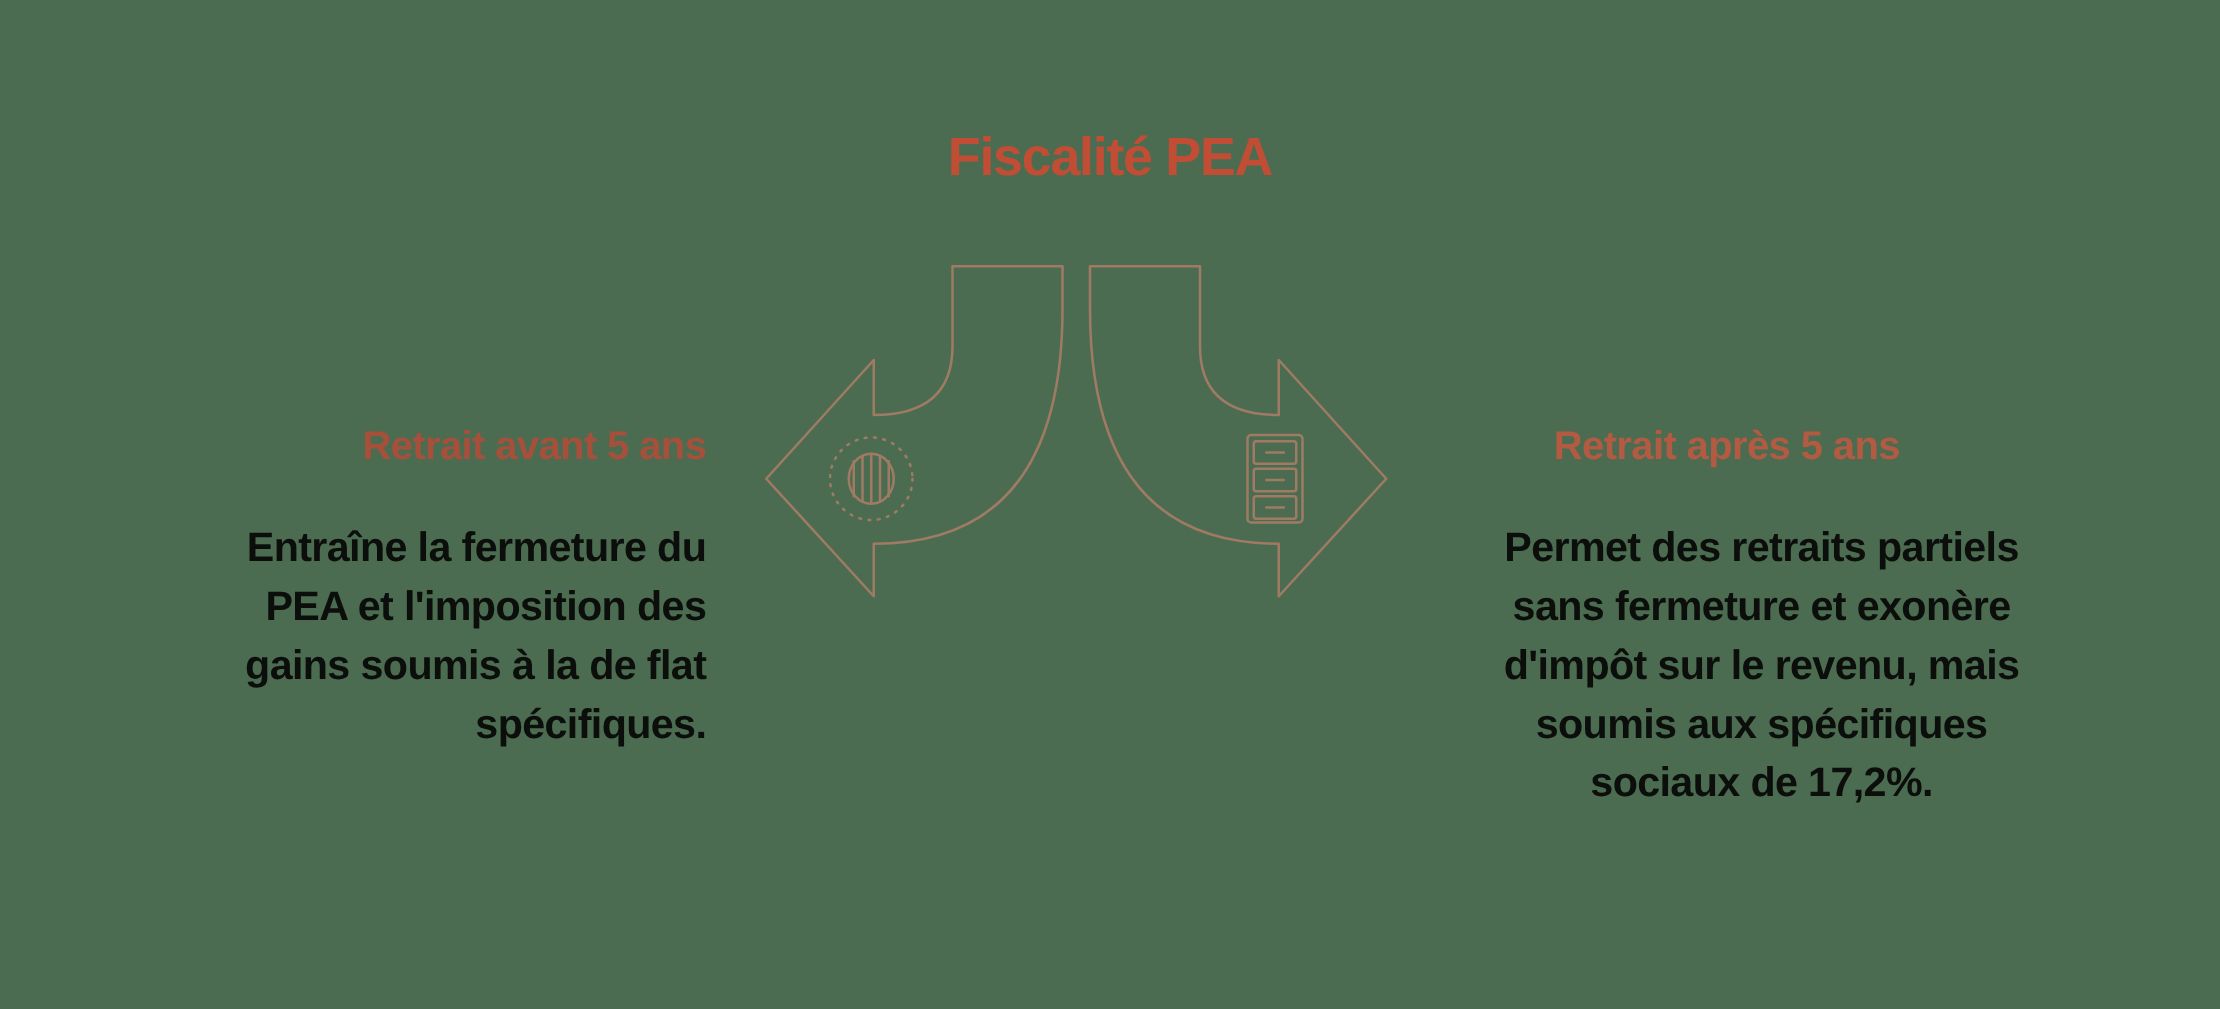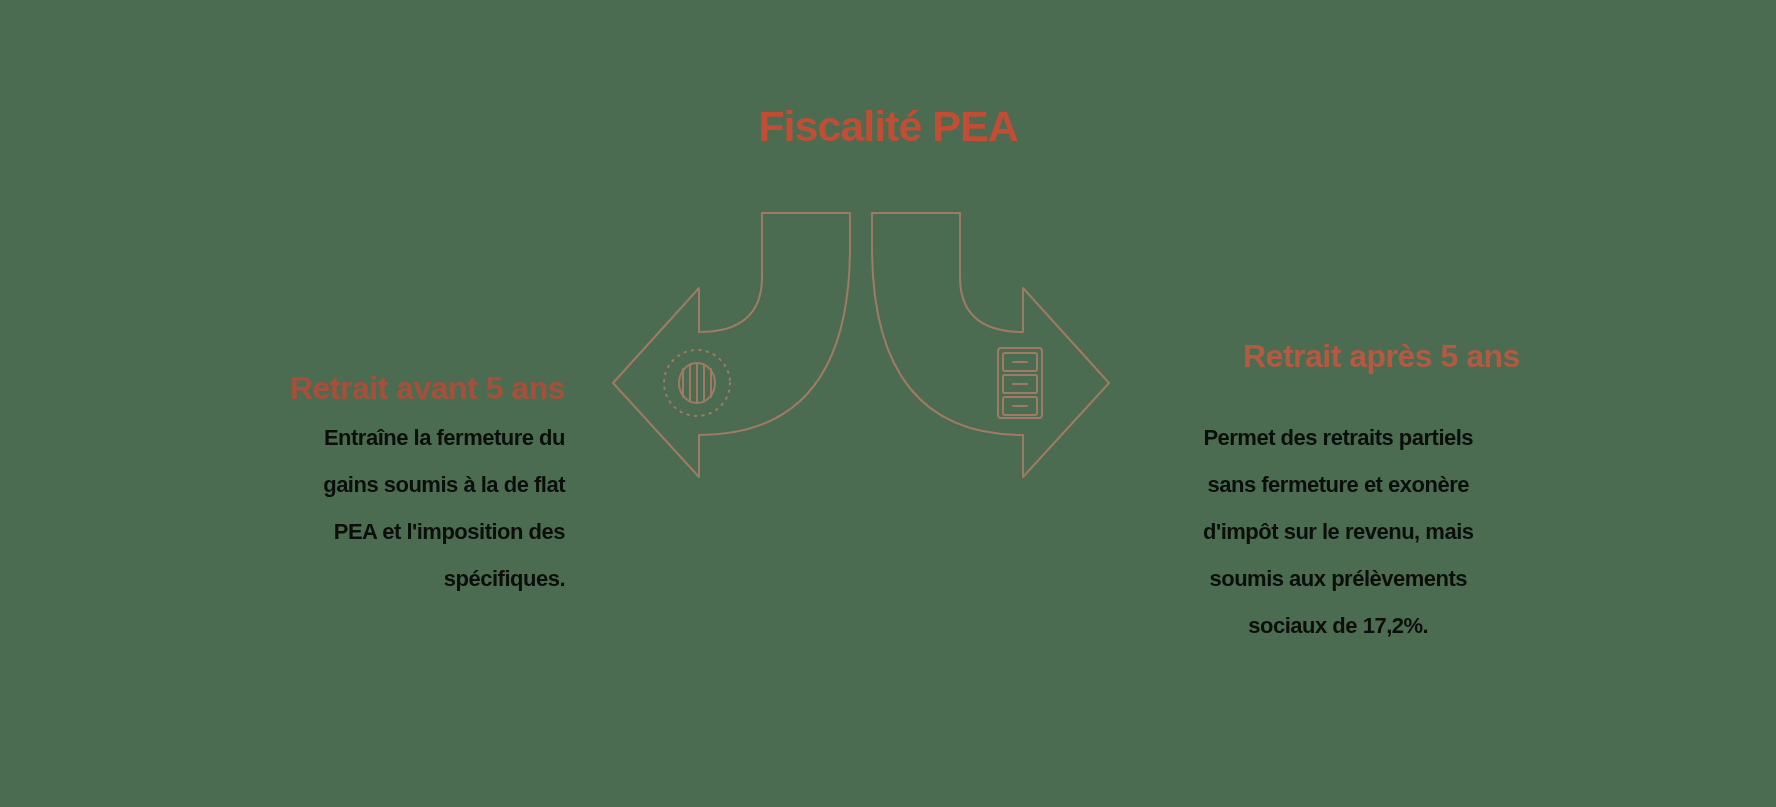--- a/index.html
+++ b/index.html
@@ -19,26 +19,26 @@
     letter-spacing: -1px;
     color: var(--title, #c14d35);
   }
   .branch-heading {
     position: absolute;
     top: 338px;
     font-size: 32px;
     letter-spacing: -0.5px;
     line-height: 36px;
   }
-  .branch-heading.left  { right: 1211px; text-align: right; color: var(--heading-left, #a6503c); white-space: nowrap; margin-top: 32px; }
+  .branch-heading.left  { right: 1211px; text-align: right; color: var(--heading-left, #a6503c); white-space: nowrap; }
   .branch-heading.right { left: 1203px;  text-align: left;  color: var(--heading-right, #b25a42); white-space: nowrap; margin-left: 40px; }
   .branch-body {
     position: absolute;
     top: 414px;
-    font-size: 22px;
+    font-size: 33px;
     letter-spacing: -0.5px;
     line-height: 47px;
     color: var(--body, #0b0e0b);
   }
   .branch-body.left  { right: 1211px; text-align: right; }
   .branch-body.right { left: 1203px;  text-align: center; }
   .branch-body div { white-space: nowrap; }
   .arrows-graphic {
     position: absolute;
     left: 550px; top: 185px;
@@ -82,25 +82,25 @@
     <rect class="sketch" x="453" y="212" width="34" height="18" rx="2"></rect>
     <line class="sketch" x1="463" y1="177" x2="477" y2="177"></line>
     <line class="sketch" x1="463" y1="199" x2="477" y2="199"></line>
     <line class="sketch" x1="463" y1="221" x2="477" y2="221"></line>
   </g>
 </svg>
 
 <div class="branch-heading left">Retrait avant 5 ans</div>
 <div class="branch-body left">
   <div>Entraîne la fermeture du</div>
+  <div>PEA et l'imposition des</div>
   <div>gains soumis à la de flat</div>
-  <div>PEA et l'imposition des</div>
   <div>spécifiques.</div>
 </div>
 
 <div class="branch-heading right">Retrait après 5 ans</div>
 <div class="branch-body right">
   <div>Permet des retraits partiels</div>
   <div>sans fermeture et exonère</div>
   <div>d'impôt sur le revenu, mais</div>
-  <div>soumis aux prélèvements</div>
+  <div>soumis aux spécifiques</div>
   <div>sociaux de 17,2%.</div>
 </div>
 
 </body></html>

